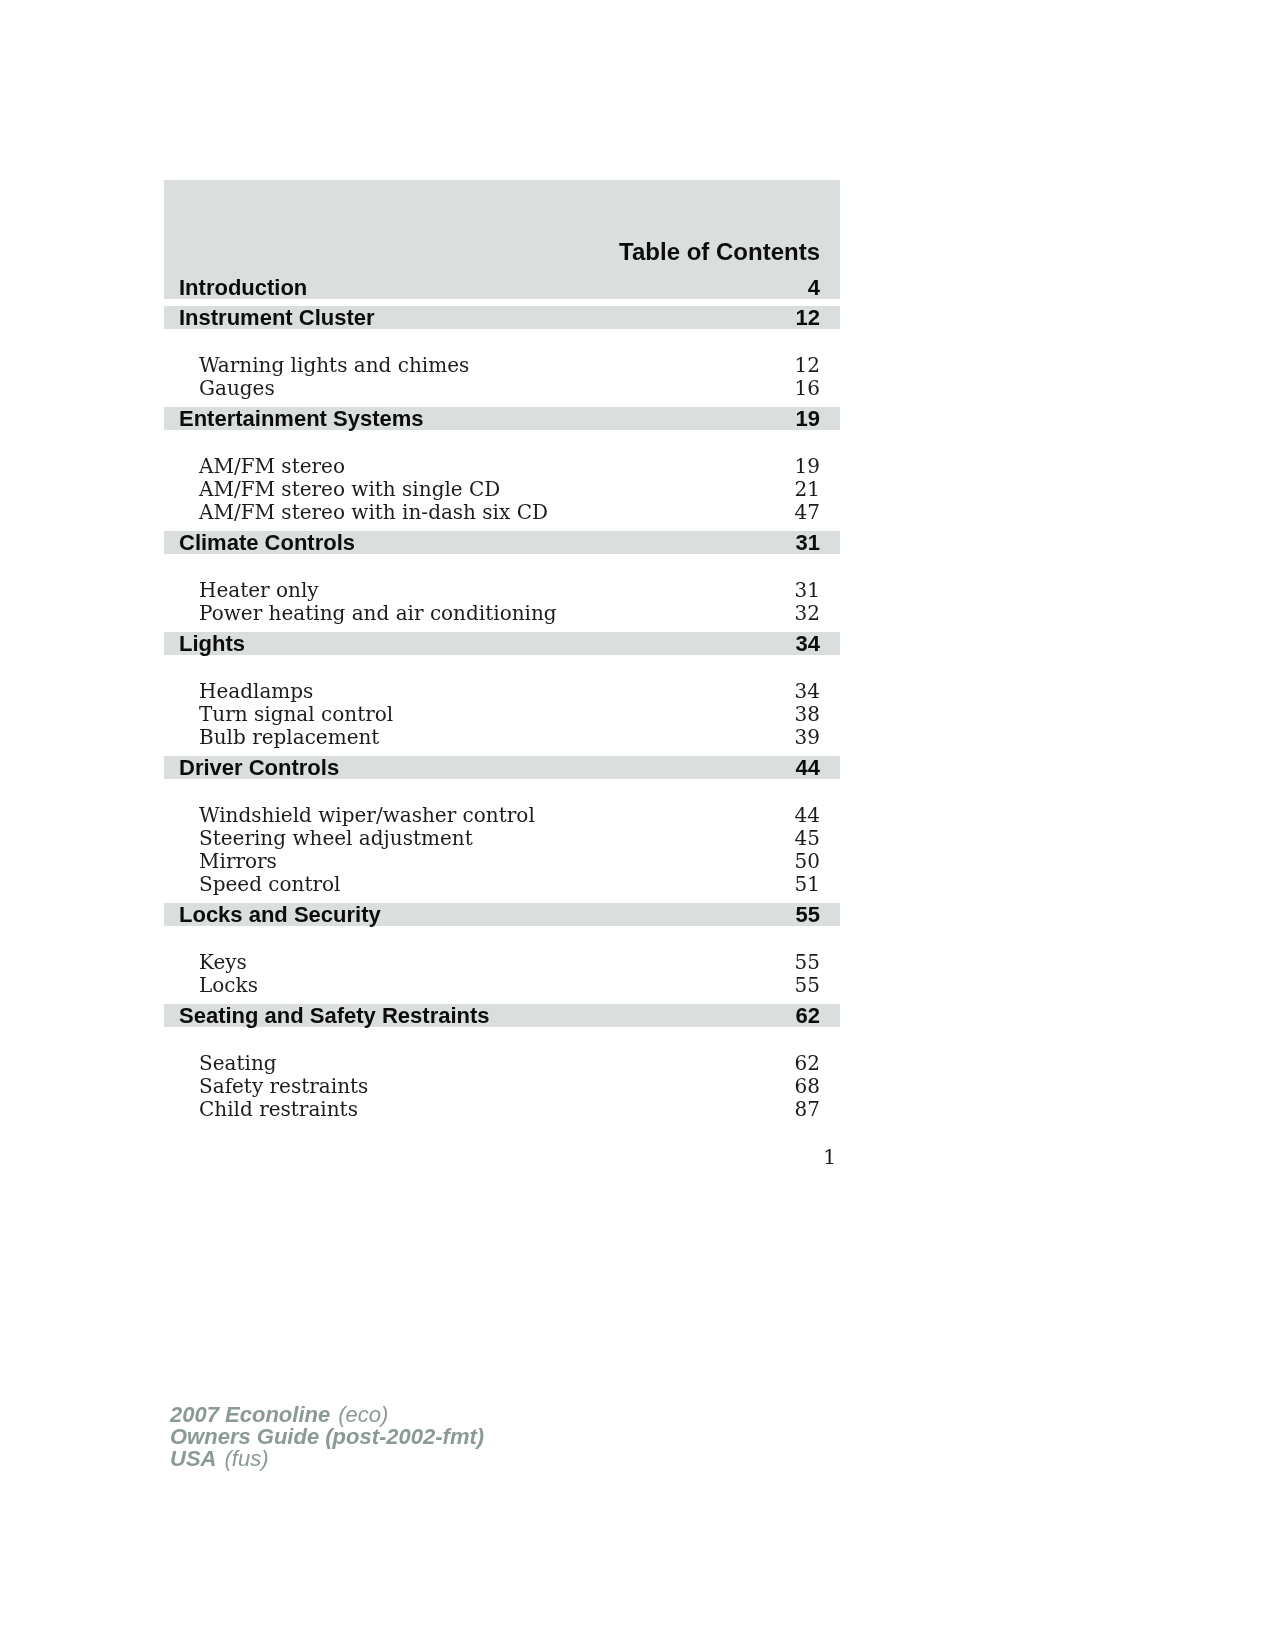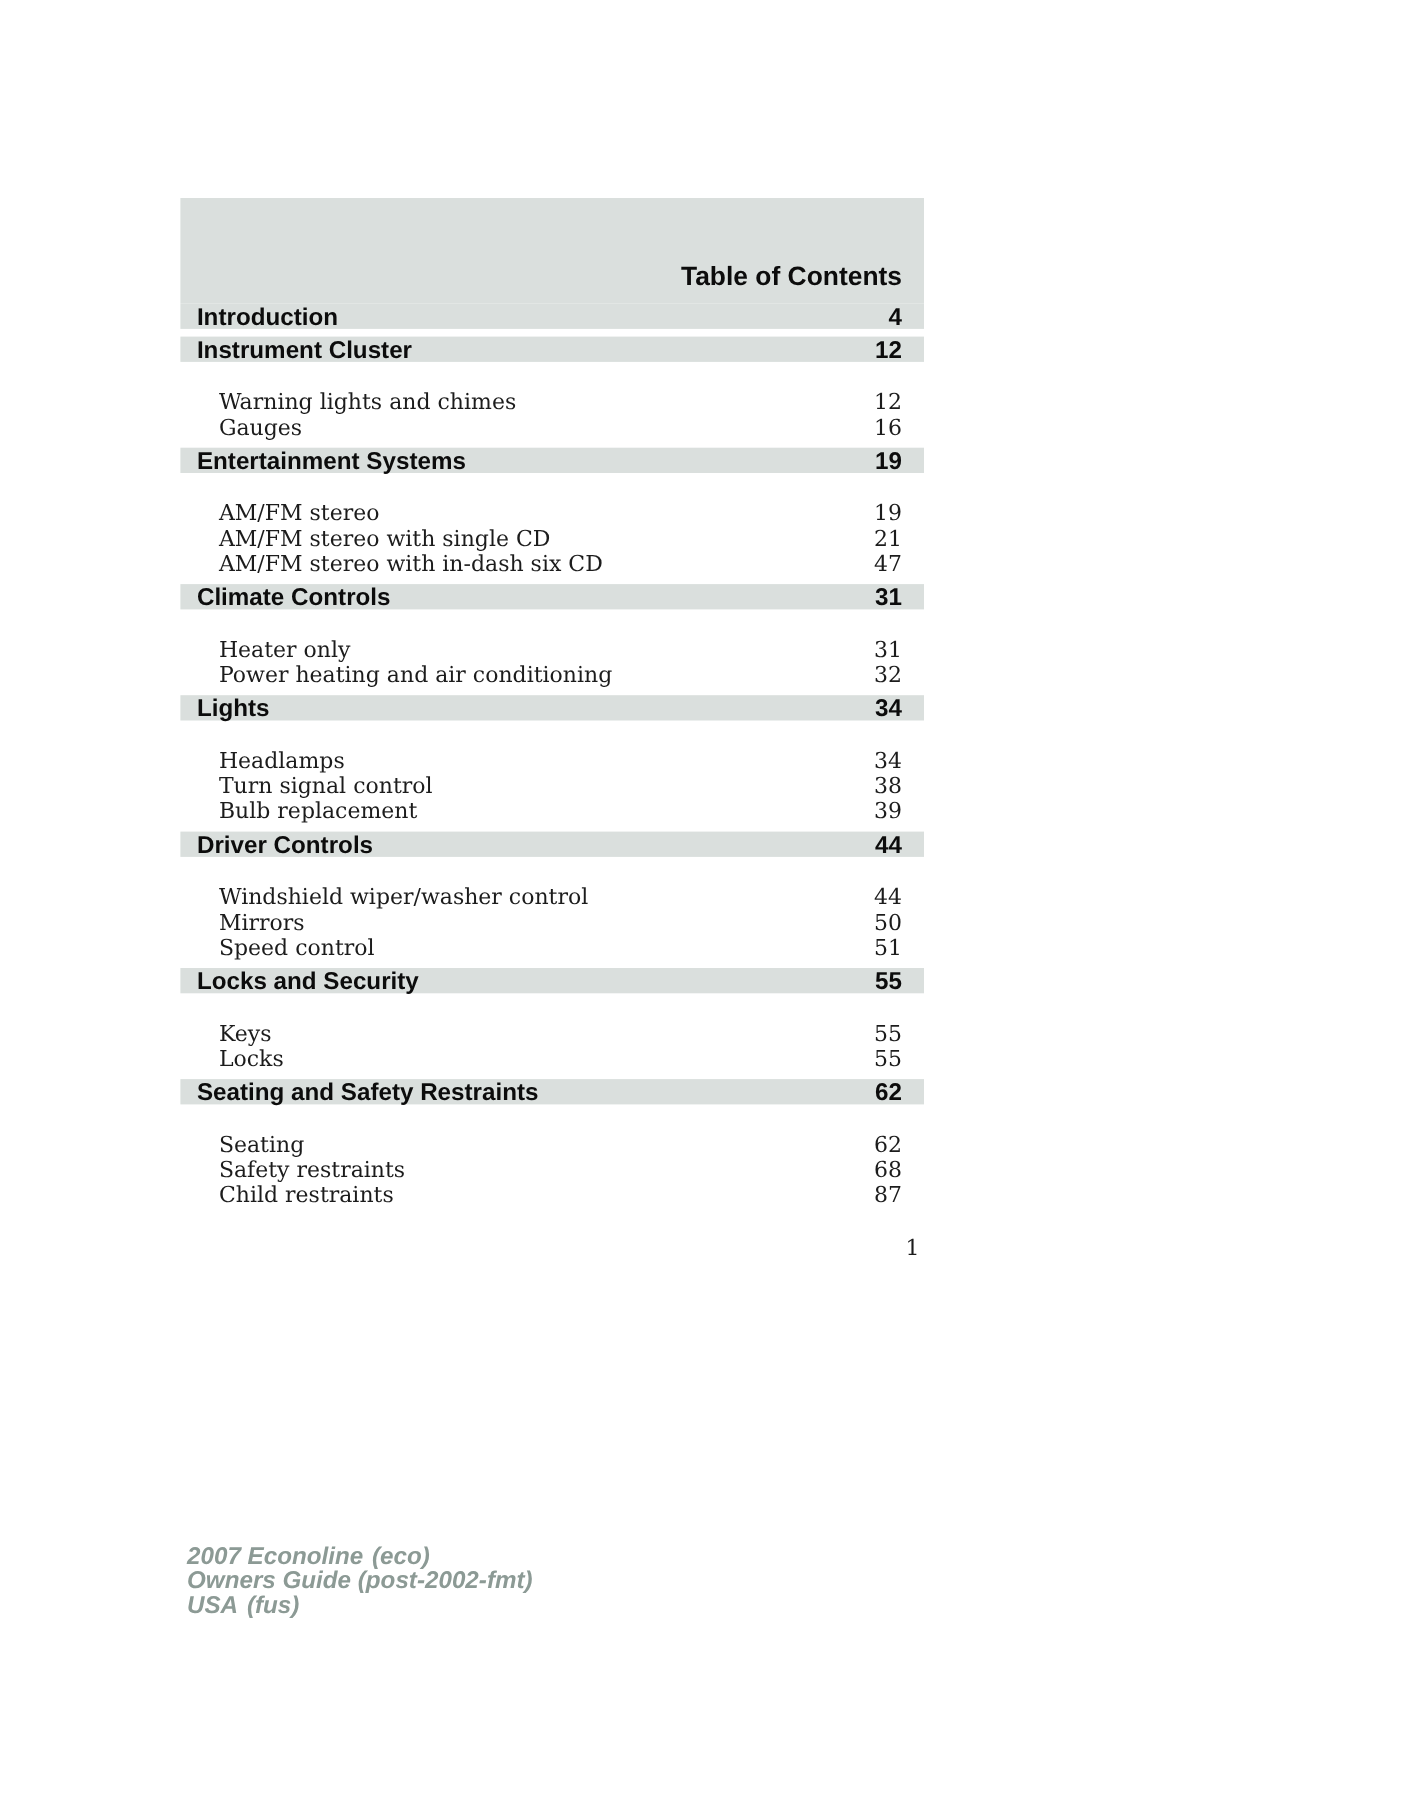--- a/index.html
+++ b/index.html
@@ -28,21 +28,21 @@
   }
   .page-num{
     margin-top:25px;text-align:right;padding-right:4px;
     font-family:"DejaVu Serif",serif;font-size:20px;line-height:23px;color:#1c1c1c;
   }
   .footer{
     position:absolute;left:170px;top:1404px;
     color:#8c9a95;font-size:22px;line-height:22px;font-style:italic;
   }
   .footer .b{font-weight:bold;}
-  .footer .n{margin-left:8px;font-weight:bold;margin-top:12px;}
+  .footer .n{margin-left:8px;font-weight:normal;margin-top:12px;}
 </style>
 </head>
 <body>
 
 <div class="content">
 
   <div class="header-box">
     <span class="header-title">Table of Contents</span>
   </div>
 
@@ -133,20 +133,24 @@
     <div class="bar">
       <span>Driver Controls</span>
       <span>44</span>
     </div>
     <div class="items">
       <div class="item">
         <span>Windshield wiper/washer control</span>
         <span>44</span>
       </div>
       <div class="item">
+        <span>Steering wheel adjustment</span>
+        <span>45</span>
+      </div>
+      <div class="item">
         <span>Mirrors</span>
         <span>50</span>
       </div>
       <div class="item">
         <span>Speed control</span>
         <span>51</span>
       </div>
     </div>
   </div>
 

